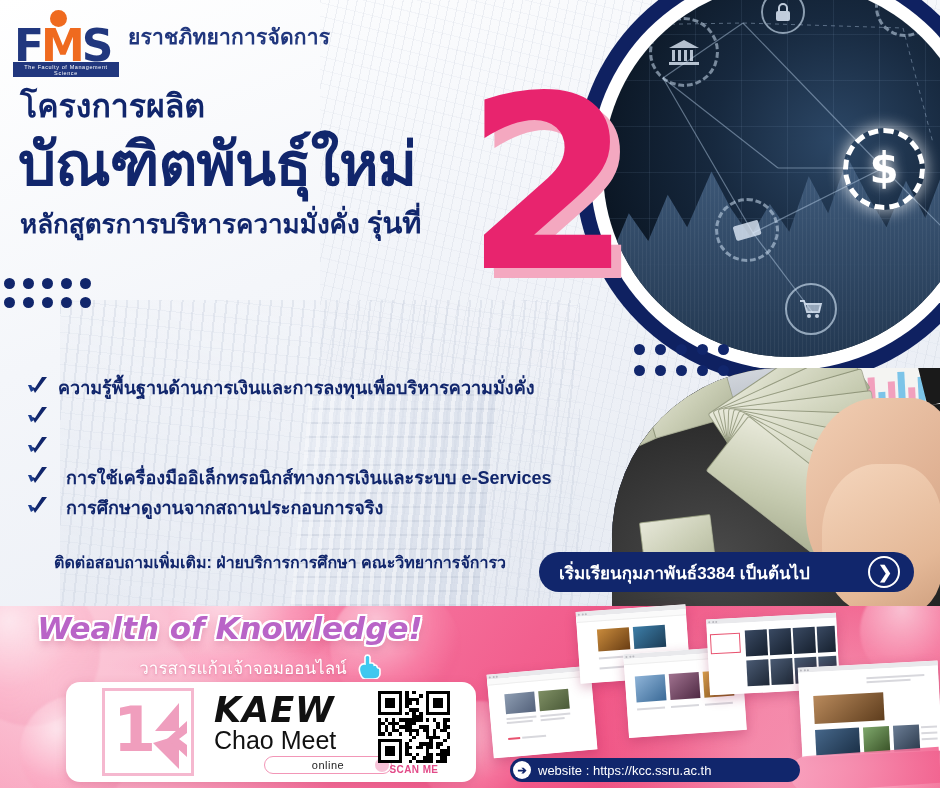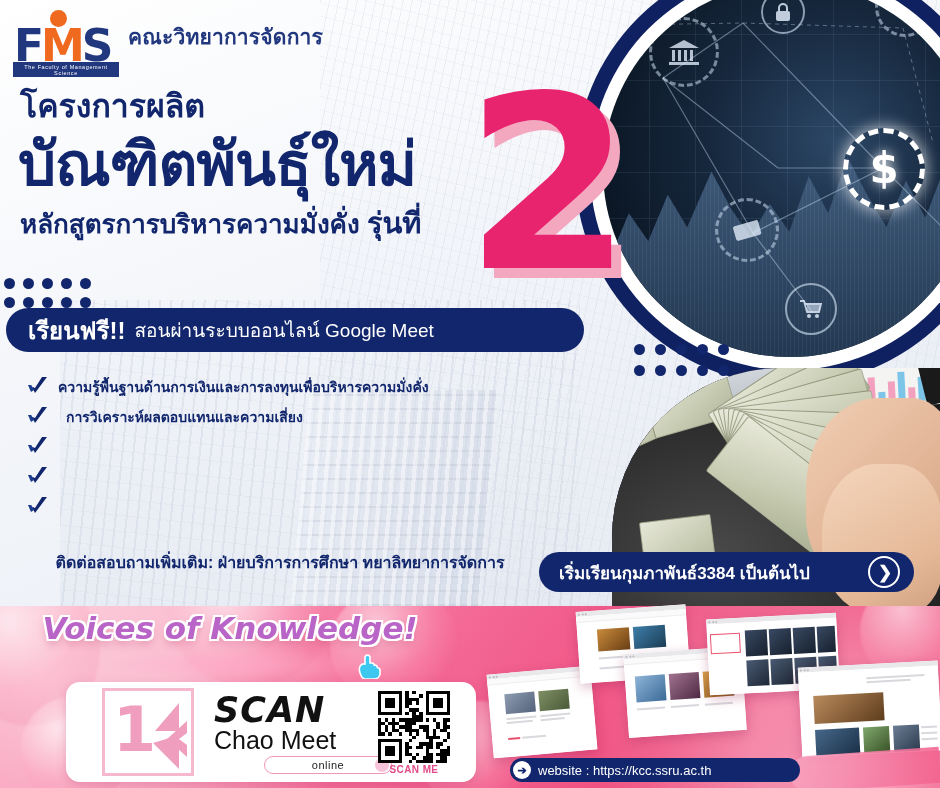--- a/index.html
+++ b/index.html
@@ -189,21 +189,21 @@
     color:#fff; font-size:19px; margin-left:9px;
     font-family:"Liberation Sans", sans-serif;
   }
 
   
   .bullets { position:absolute; left:26px; top:372px; width:560px; }
   .bullet { display:flex; align-items:center; height:30px; }
   .chk { width:26px; flex:0 0 26px; position:relative; }
   .chk svg { display:block; }
   .bullet .txt {
-    font-size:14px; font-weight:bold; color:#11266c;
+    font-size:18px; font-weight:bold; color:#11266c;
     font-family:"Liberation Sans", sans-serif;
     white-space:nowrap;
   }
   .bullet.i1 .txt { margin-left:6px; }
   .bullet.i2 .txt, .bullet.i3 .txt, .bullet.i4 .txt, .bullet.i5 .txt { margin-left:14px; }
 
   
   .contact {
     position:absolute; left:0; top:552px; width:560px;
     text-align:center; color:#11266c;
@@ -520,21 +520,21 @@
     <div class="num2-shadow">2</div>
     <div class="num2">2</div>
 
     <div class="logo-wrap">
       <div class="logo-mark">
         <div class="logo-head"></div>
         <div class="logo-fms"><span class="f">F</span><span class="m">M</span><span class="s">S</span></div>
         <div class="logo-tag">The Faculty of Management Science</div>
       </div>
       <div class="logo-text">
-        <div class="l1">คณะวิทยาการจัดการ</div>
+        <div class="l1">ยราชภิทยาการจัดการ</div>
       </div>
     </div>
 
     <div class="h-line1">โครงการผลิต</div>
     <div class="h-line2">บัณฑิตพันธุ์ใหม่</div>
     <div class="h-line3"><span>หลักสูตรการบริหารความมั่งคั่ง</span> <span class="rn">รุ่นที่</span></div>
 
     <div class="dots" id="dots-left">
       <i></i>
         <i></i>
@@ -553,67 +553,64 @@
         <i></i>
         <i></i>
         <i></i>
         <i></i>
         <i></i>
         <i></i>
         <i></i>
         <i></i>
     </div>
 
-    <div class="free-banner">
-      <span class="a">เรียนฟรี!!</span>
-      <span class="b">สอนผ่านระบบออนไลน์ Google Meet</span>
-    </div>
 
     <div class="bullets">
       <div class="bullet i1">
         <span class="chk">
           <svg width="24" height="22" viewBox="0 0 24 22">
               <path d="M2 9 L5 9 L9 17 L21 1 L16 1 L9 12 Z" fill="#11266c"></path>
               <path d="M2 9 L5 9 L8 14 L5 16 Z" fill="#1b3d8f"></path>
             </svg>
         </span>
         <span class="txt">ความรู้พื้นฐานด้านการเงินและการลงทุนเพื่อบริหารความมั่งคั่ง</span>
       </div>
       <div class="bullet i2">
         <span class="chk">
           <svg width="24" height="22" viewBox="0 0 24 22">
               <path d="M2 9 L5 9 L9 17 L21 1 L16 1 L9 12 Z" fill="#11266c"></path>
               <path d="M2 9 L5 9 L8 14 L5 16 Z" fill="#1b3d8f"></path>
             </svg>
         </span>
-        <span class="txt">การวิเคราะห์ผลตอบแทนและความเสี่ยง</span>
       </div>
       <div class="bullet i3">
         <span class="chk">
           <svg width="24" height="22" viewBox="0 0 24 22">
               <path d="M2 9 L5 9 L9 17 L21 1 L16 1 L9 12 Z" fill="#11266c"></path>
               <path d="M2 9 L5 9 L8 14 L5 16 Z" fill="#1b3d8f"></path>
             </svg>
         </span>
       </div>
       <div class="bullet i4">
         <span class="chk">
           <svg width="24" height="22" viewBox="0 0 24 22">
               <path d="M2 9 L5 9 L9 17 L21 1 L16 1 L9 12 Z" fill="#11266c"></path>
               <path d="M2 9 L5 9 L8 14 L5 16 Z" fill="#1b3d8f"></path>
             </svg>
         </span>
+        <span class="txt">การใช้เครื่องมืออิเล็กทรอนิกส์ทางการเงินและระบบ e-Services</span>
       </div>
       <div class="bullet i5">
         <span class="chk">
           <svg width="24" height="22" viewBox="0 0 24 22">
               <path d="M2 9 L5 9 L9 17 L21 1 L16 1 L9 12 Z" fill="#11266c"></path>
               <path d="M2 9 L5 9 L8 14 L5 16 Z" fill="#1b3d8f"></path>
             </svg>
         </span>
+        <span class="txt">การศึกษาดูงานจากสถานประกอบการจริง</span>
       </div>
     </div>
 
     <div class="money-swoosh"></div>
     <div class="money-ring">
       <div class="money-photo">
         <div class="desk"></div>
         <div class="laptop"></div>
         <div class="chart">
           <b style="left:6px;height:16px;"></b>
@@ -639,59 +636,60 @@
           <i style="transform:rotate(20deg);"></i>
           <i style="transform:rotate(29deg);"></i>
           <i style="transform:rotate(38deg);"></i>
         </div>
         <div class="hand"></div>
         <div class="hand2"></div>
       </div>
     </div>
 
     <div class="contact">
-      <div>ติดต่อสอบถามเพิ่มเติม: ฝ่ายบริการการศึกษา ทยาลิทยาการจัดการ</div>
+      <div>ติดต่อสอบถามเพิ่มเติม: ฝ่ายบริการการศึกษา คณะวิทยาการจัการว</div>
     </div>
 
     <div class="start-btn">
       <span class="lbl">เริ่มเรียนกุมภาพันธ์3384 เป็นต้นไป</span>
       <span class="arrow">❯</span>
     </div>
   </div>
 
   <div class="bottom-section">
     <div class="blob" style="left:-40px;top:-30px;width:140px;height:150px;"></div>
     <div class="blob" style="left:20px;top:90px;width:110px;height:110px;"></div>
     <div class="blob" style="left:170px;top:-50px;width:160px;height:130px;"></div>
     <div class="blob" style="left:330px;top:-20px;width:130px;height:120px;"></div>
     <div class="blob" style="left:420px;top:95px;width:120px;height:110px;"></div>
     <div class="blob" style="left:800px;top:100px;width:150px;height:130px;"></div>
     <div class="blob" style="left:860px;top:-30px;width:120px;height:110px;"></div>
-    <div class="bottom-title">Voices of Knowledge!</div>
+    <div class="bottom-title">Wealth of Knowledge!</div>
   </div>
 
   <div class="bottom-sub-pill" style="background:radial-gradient(ellipse at 50% 50%, rgba(255,170,200,.55), rgba(246,130,168,0) 72%);"></div>
+  <div class="bottom-sub">วารสารแก้วเจ้าจอมออนไลน์</div>
 
   <span class="hand-cursor">
     <svg width="28" height="26" viewBox="0 0 28 26">
       <path d="M4 20 C2 14 5 10 9 11 L9 4 a2.6 2.6 0 0 1 5 0 L14 10 L16 10 a2.2 2.2 0 0 1 2.2 2.2 L19 12 a2.2 2.2 0 0 1 2.2 2.2 L22 15 a2 2 0 0 1 2 2 L24 21 C24 24 21 26 17 26 L9 26 C6 26 5 23 4 20 Z" fill="#3fc8ef" stroke="#ffffff" stroke-width="1.6"></path>
     </svg>
   </span>
 
   <div class="kaew-card">
     <div class="kaew-1k">
       <span class="one">1</span>
       <svg width="52" height="70" viewBox="0 0 52 70">
         <path d="M34 2 L34 30 L10 30 L34 2 Z" fill="#ef9ebe"></path>
         <path d="M34 34 L34 68 L8 42 L34 34 Z" fill="#ef9ebe"></path>
         <path d="M42 20 L22 38 L42 56 L42 44 L34 38 L42 32 Z" fill="#ef9ebe"></path>
       </svg>
     </div>
     <div class="kaew-name">
-      <div class="kaew">SCAN</div>
+      <div class="kaew">KAEW</div>
       <div class="cc">Chao Meet</div>
     </div>
     <div class="kaew-online">
       <span>online</span>
       <i></i>
     </div>
     <div class="qr">
       <div class="qr-grid" id="qrgrid">
           <i></i>
           <i></i>

